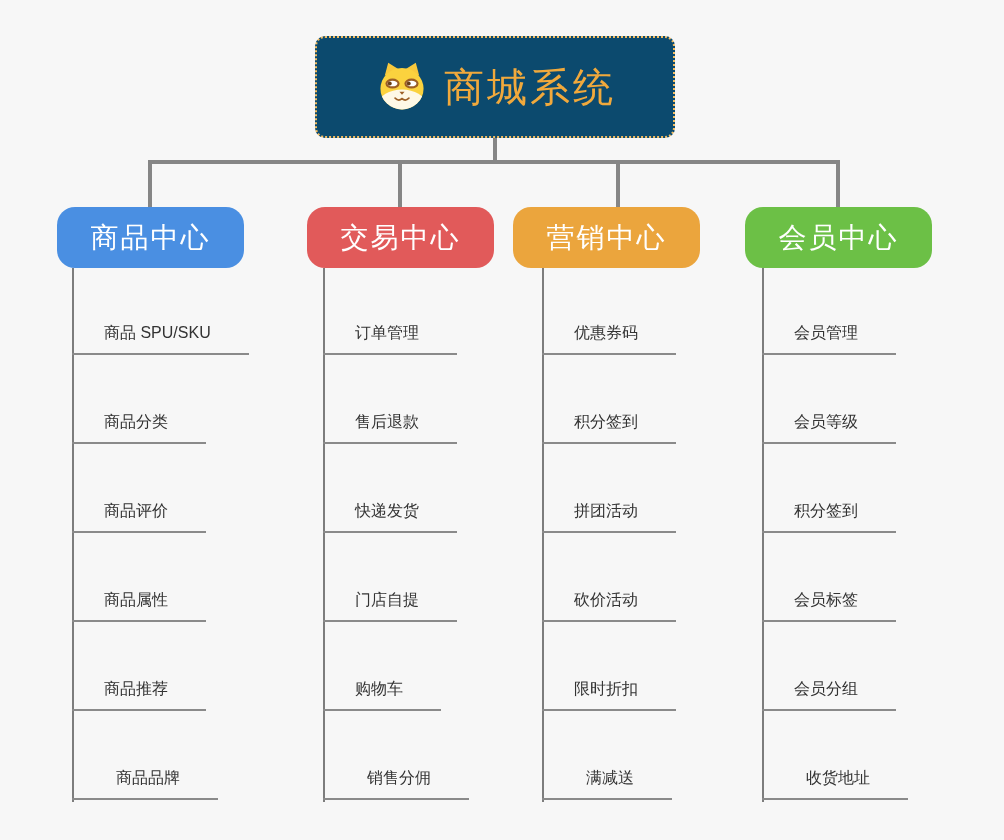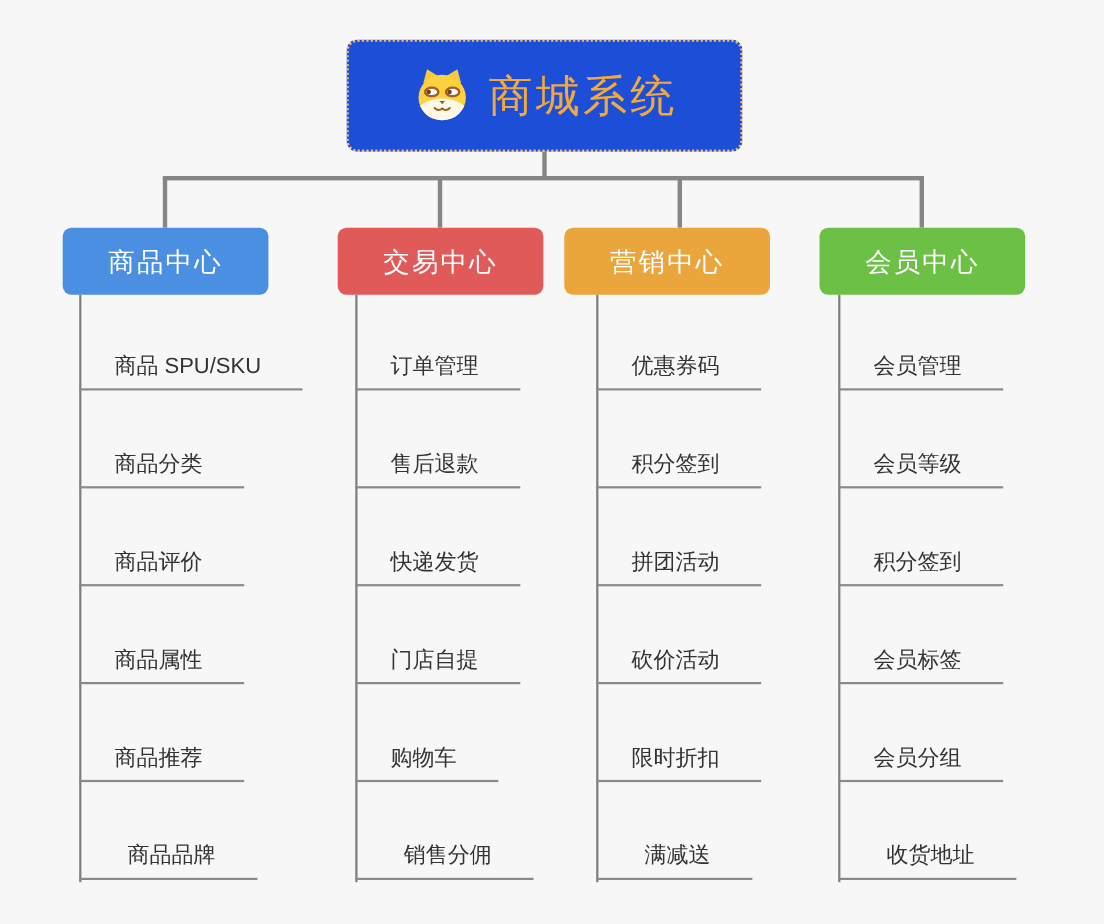--- a/index.html
+++ b/index.html
@@ -13,21 +13,21 @@
     height: 840px;
     background: #f7f7f7;
     overflow: hidden;
   }
 
   
   .root-node {
     position: absolute;
     left: 315px; top: 36px;
     width: 360px; height: 102px;
-    background: #1d4ed8;
+    background: #0c4a6e;
     border: 2px dotted #f3bd62;
     border-radius: 10px;
     box-sizing: border-box;
     display: flex;
     align-items: center;
     justify-content: center;
     gap: 14px;
   }
   .root-title {
     font-size: 40px;
@@ -46,23 +46,23 @@
   .drop.c1 { left: 148px; }
   .drop.c2 { left: 398px; }
   .drop.c3 { left: 616px; }
   .drop.c4 { left: 836px; }
 
   
   .branch-box {
     position: absolute;
     top: 207px;
     width: 187px; height: 61px;
-    border-radius: 8px;
+    border-radius: 18px;
     color: #ffffff;
-    font-size: 24px;
+    font-size: 28px;
     display: flex;
     align-items: center;
     justify-content: center;
     letter-spacing: 2px;
     white-space: nowrap;
   }
   .branch-box.c1 { left: 57px;  }
   .branch-box.c2 { left: 307px; }
   .branch-box.c3 { left: 513px; }
   .branch-box.c4 { left: 745px; }
@@ -78,21 +78,21 @@
     position: absolute;
     left: 0; top: 268px;
     width: 2px; height: 534px;
     background: #7d7d7d;
   }
 
   .leaf {
     position: absolute;
     left: 0;
     white-space: nowrap;
-    font-size: 20px;
+    font-size: 16px;
     line-height: 26px;
     color: #333333;
     padding: 0 38px 7px 32px;
     border-bottom: 2px solid #8a8a8a;
   }
   .leaf.r1 { top: 320px; }
   .leaf.r2 { top: 409px; }
   .leaf.r3 { top: 498px; text-align: center; }
   .leaf.r4 { top: 587px; }
   .leaf.r5 { top: 676px; }

